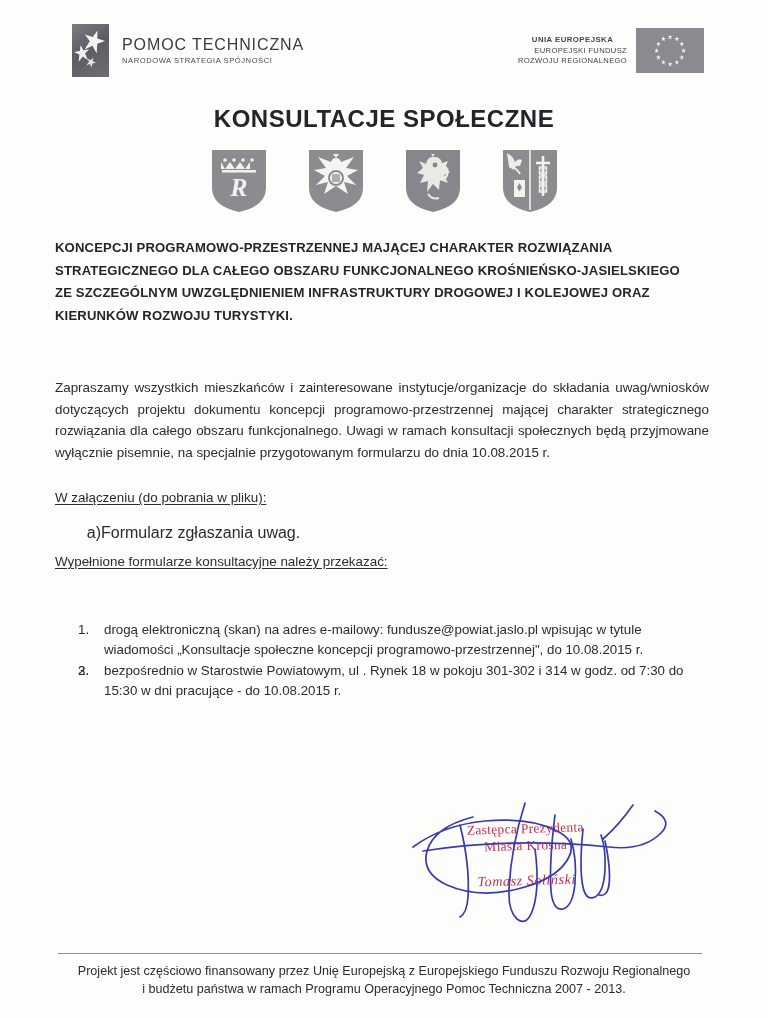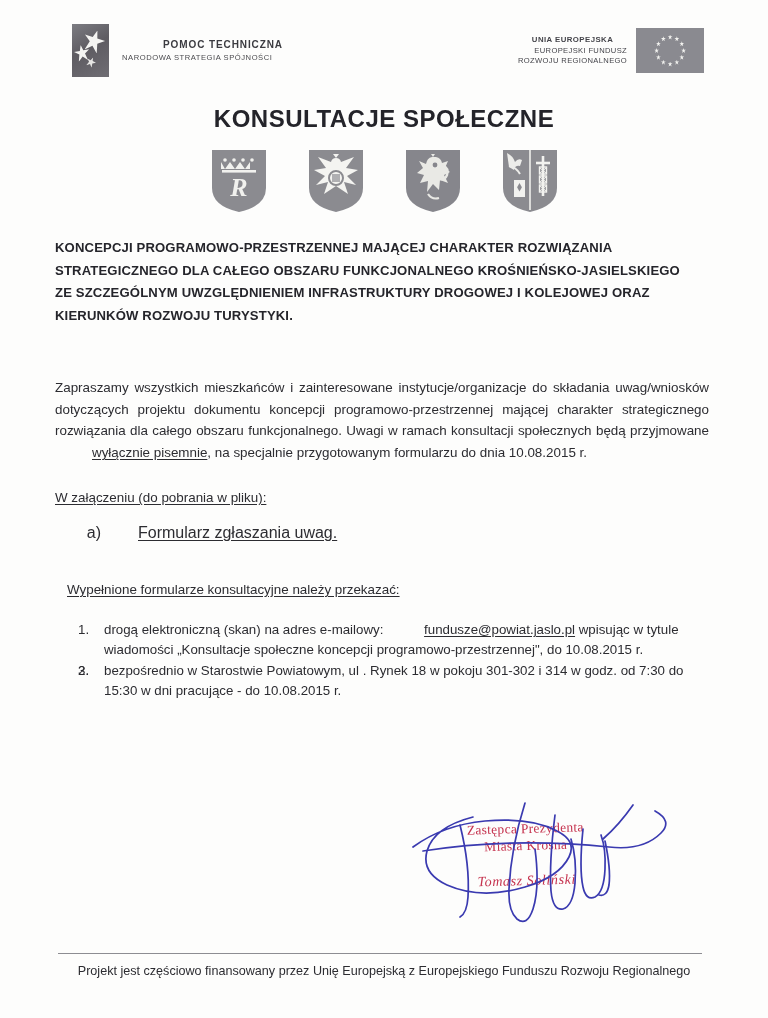--- a/index.html
+++ b/index.html
@@ -49,25 +49,24 @@
   .pt-mark .star {
     position: absolute;
     background: #f4f4f2;
     clip-path: polygon(50% 0%, 61% 35%, 98% 35%, 68% 57%, 79% 100%, 50% 73%, 21% 100%, 32% 57%, 2% 35%, 39% 35%);
   }
   .pt-mark .s1 { width: 22px; height: 22px; left: 11px; top: 6px; transform: rotate(18deg); }
   .pt-mark .s2 { width: 16px; height: 16px; left: 2px;  top: 21px; transform: rotate(-10deg); }
   .pt-mark .s3 { width: 10px; height: 10px; left: 14px; top: 33px; transform: rotate(25deg); opacity:.9;}
   .pt-text { line-height: 1; }
   .pt-title {
-    font-size: 10px;
+    font-size: 16px;
     letter-spacing: 0.9px;
     color: #3b3b40;
-    font-weight: 700;
-    margin-left: 41px;
+    font-weight: 400;
   }
   .pt-sub {
     font-size: 7.6px;
     letter-spacing: 0.55px;
     color: #4a4a4e;
     margin-top: 4px;
   }
 
   .logo-eu {
     position: absolute;
@@ -145,32 +144,32 @@
   .body-para {
     position: absolute;
     top: 377px;
     left: 55px;
     width: 654px;
     font-size: 13.4px;
     line-height: 1.62;
     text-align: justify;
     color: #2c2c31;
   }
-  u, .u { text-decoration: underline; text-underline-offset: 2px; margin-left: 37px; }
+  u, .u { text-underline-offset: 2px; }
 
   .sec-head {
     position: absolute;
     left: 55px;
     font-size: 13.4px;
     color: #2c2c31;
     text-decoration: underline;
     text-underline-offset: 2px;
   }
   #attach-head { top: 490px; }
-  #submit-head { top: 582px; margin-left: 12px; }
+  #submit-head { top: 554px; }
 
   .alpha-list {
     position: absolute;
     top: 524px;
     left: 77px;
     font-size: 16px;
     color: #2c2c31;
     text-align: right;
   }
   .alpha-list .marker { display: inline-block; width: 24px; }
@@ -404,15 +403,16 @@
         <path d="M200 56 q6 28 4 44 q-2 12 -10 10"></path>
         <path d="M18 66 q90 -14 186 -4 q34 4 52 -14 q12 -12 -6 -22"></path>
         <path d="M228 20 q-14 20 -30 34"></path>
       </g>
     </svg>
   </div>
 
   <div class="footer-rule"></div>
   <div class="footer-text">
     <div>Projekt jest częściowo finansowany przez Unię Europejską z Europejskiego Funduszu Rozwoju Regionalnego</div>
+    <div>i budżetu państwa w ramach Programu Operacyjnego Pomoc Techniczna 2007 - 2013.</div>
   </div>
 
 </div>
 
 </body></html>

